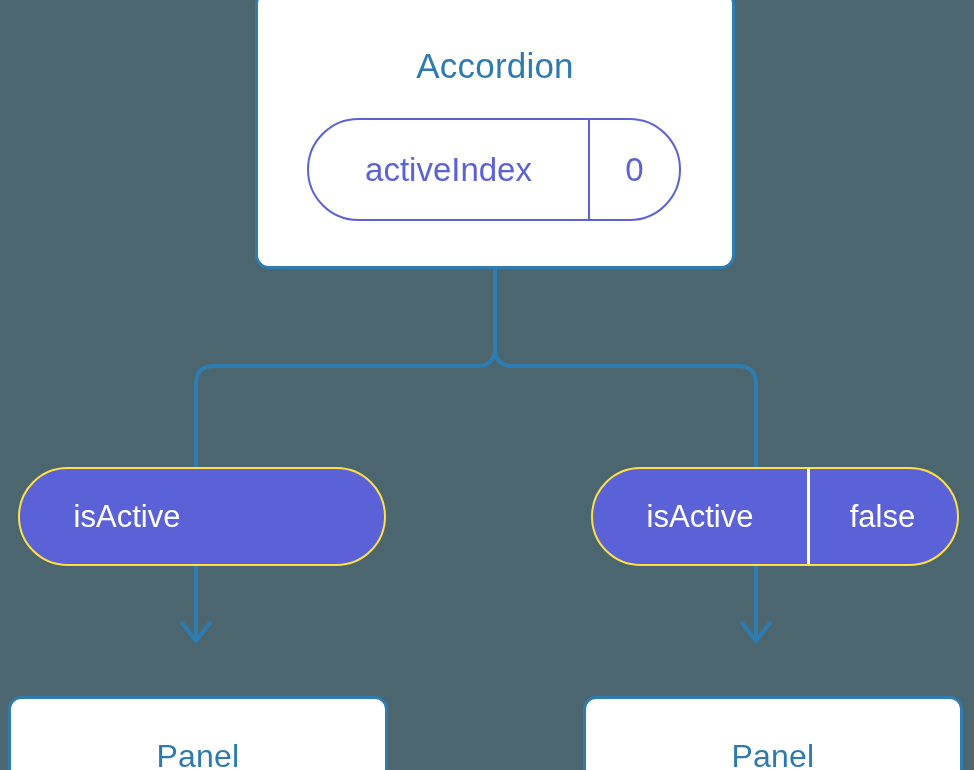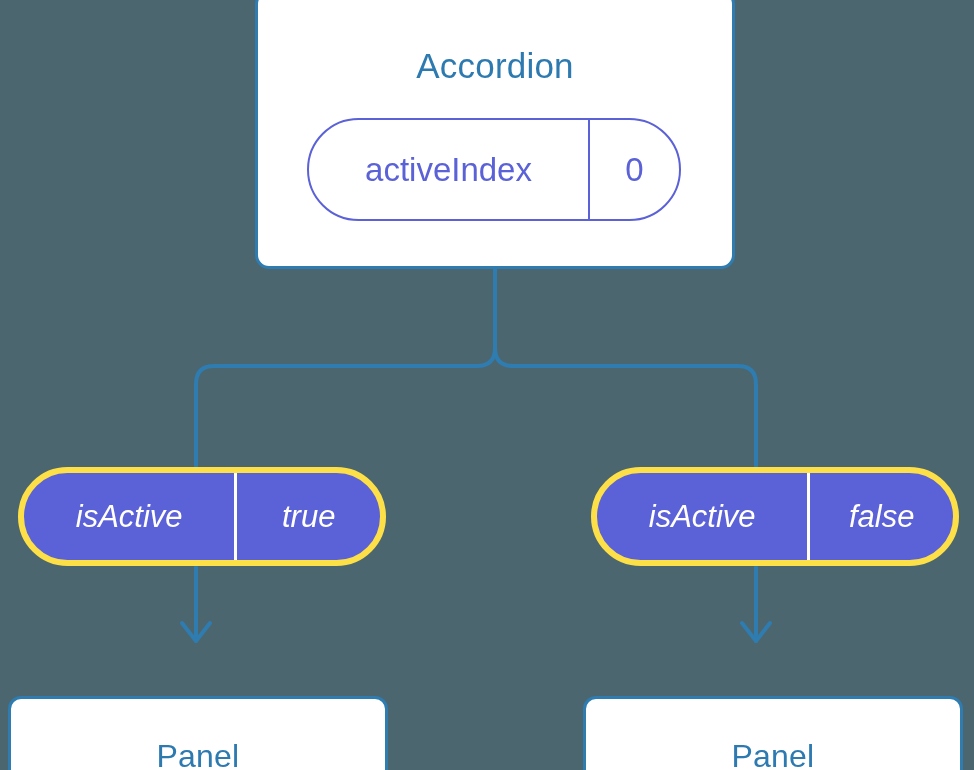--- a/index.html
+++ b/index.html
@@ -110,23 +110,22 @@
     color: #5b61d6;
     font-size: 33px;
   }
   .pill-outline .pill-val {
     border-left: 2px solid #5b61d6;
   }
 
   
   .pill-filled {
     background: #5b61d6;
-    border: 6px solid #fde047;
+    border: 2px solid #fde047;
     border-radius: 999px;
-    font-style: italic;
   }
   .pill-filled .pill-key,
   .pill-filled .pill-val {
     color: #ffffff;
     font-size: 31px;
   }
   .pill-filled .pill-val {
     border-left: 3px solid #ffffff;
   }
 
@@ -198,21 +197,20 @@
     <div class="card-title">Accordion</div>
   </div>
 
   <div id="pill-active-index" class="pill pill-outline">
     <div class="pill-key">activeIndex</div>
     <div class="pill-val">0</div>
   </div>
 
   <div id="pill-is-active-left" class="pill pill-filled">
     <div class="pill-key">isActive</div>
-    <div class="pill-val">true</div>
   </div>
 
   <div id="panel-card-left" class="card panel-card">
     <div class="card-title">Panel</div>
   </div>
 
   <div id="pill-is-active-right" class="pill pill-filled">
     <div class="pill-key">isActive</div>
     <div class="pill-val">false</div>
   </div>

